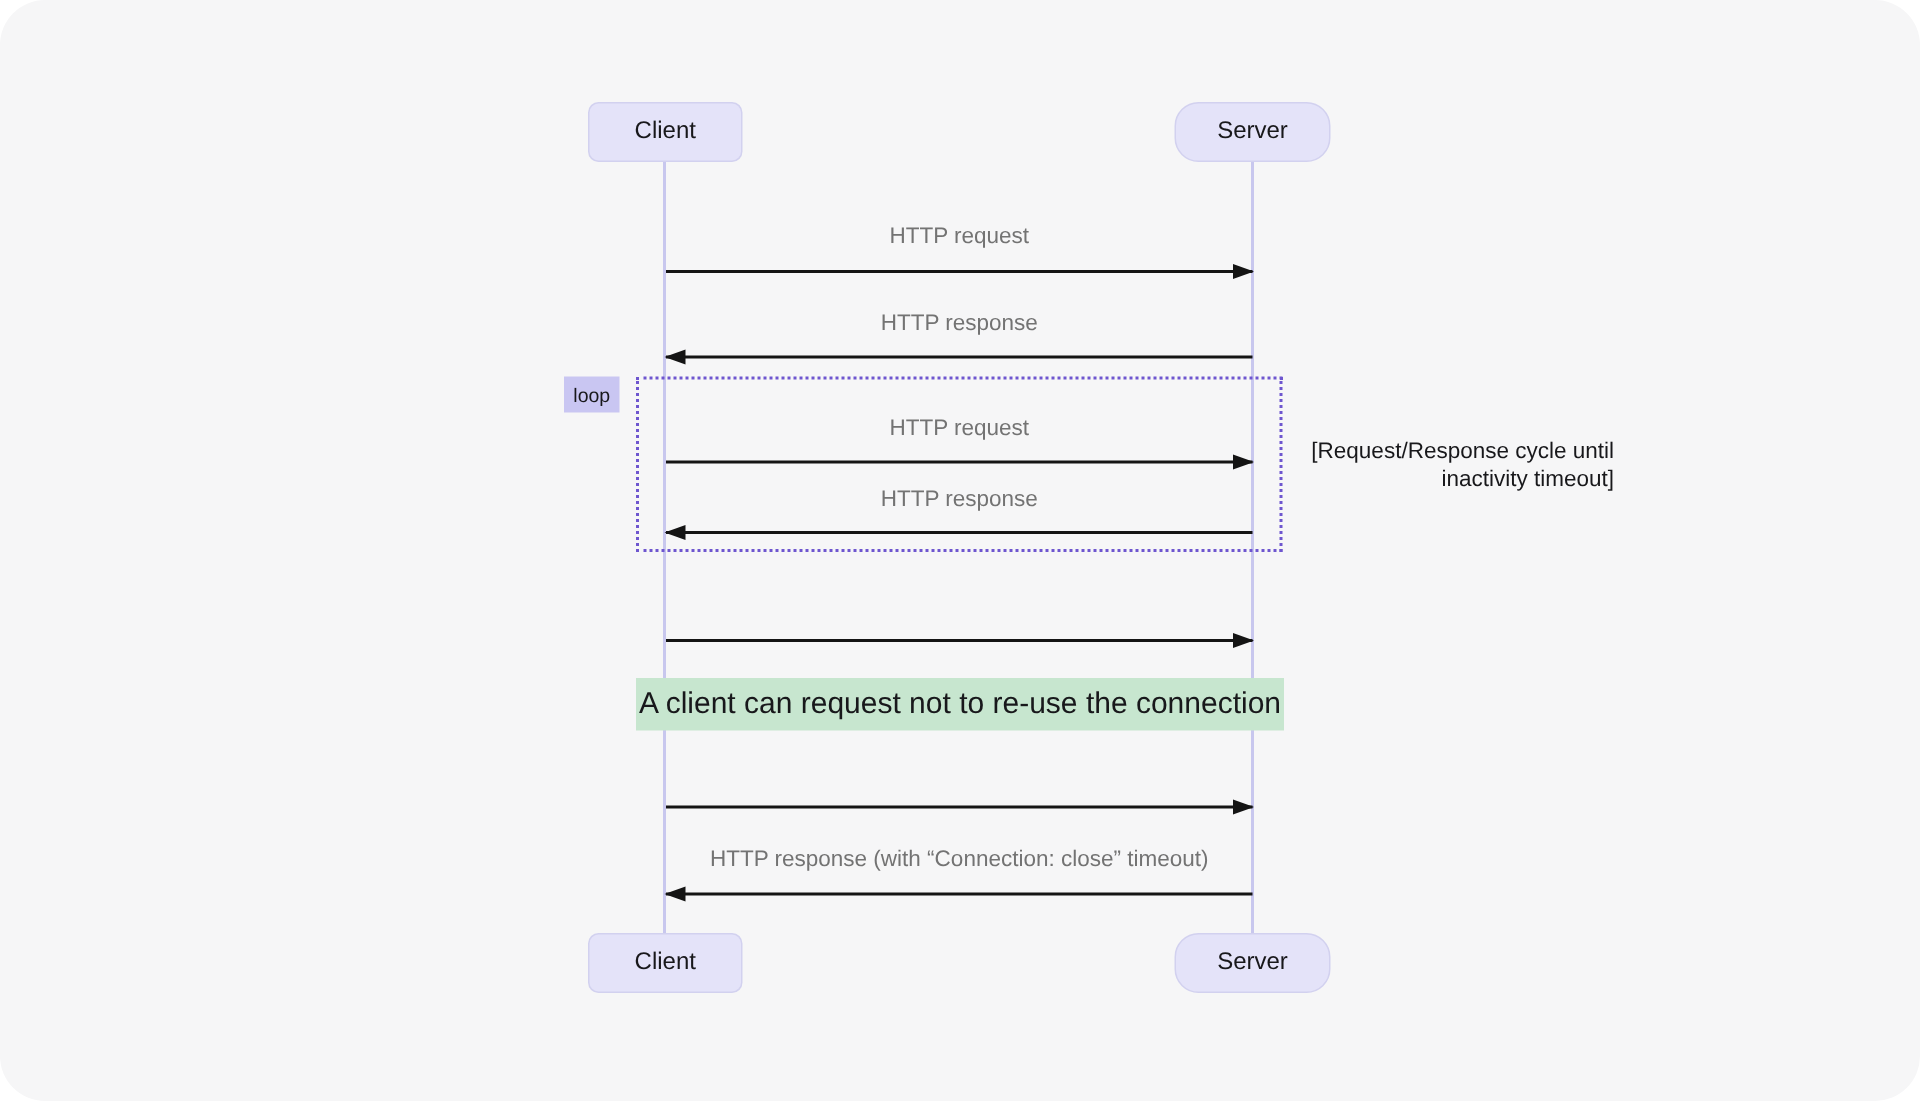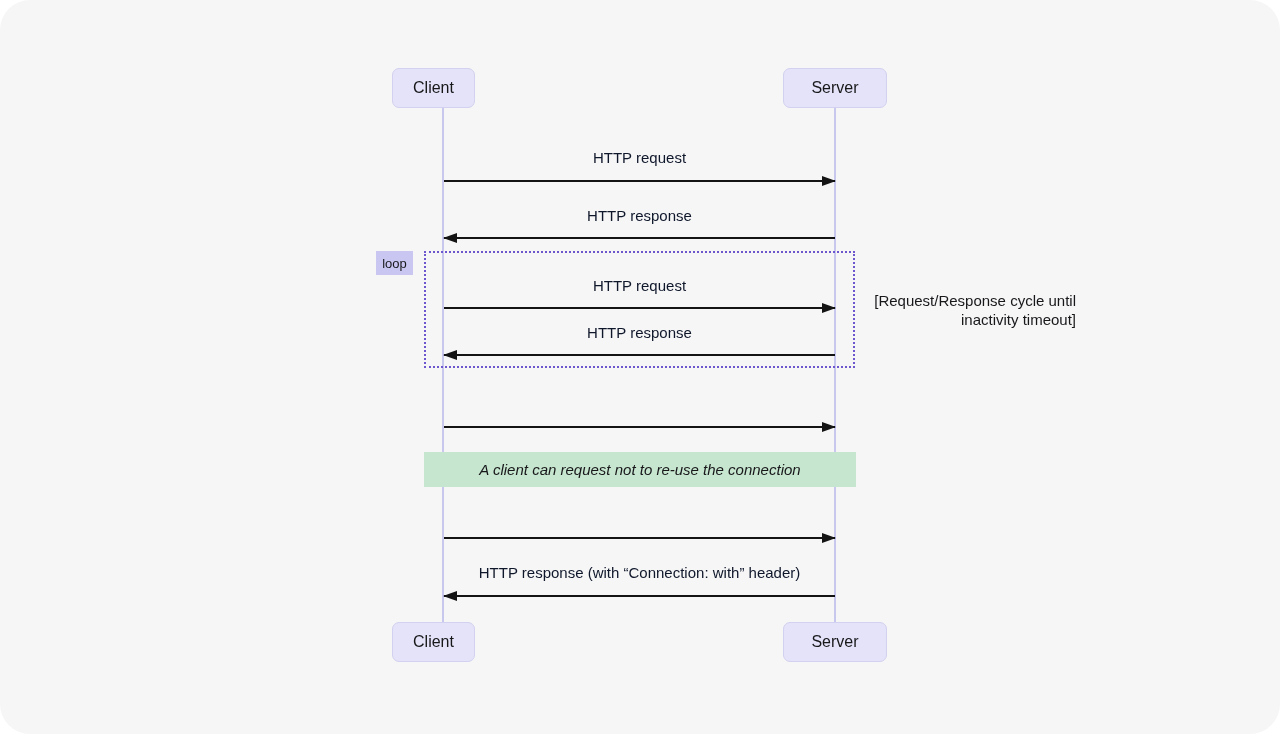--- a/index.html
+++ b/index.html
@@ -9,35 +9,35 @@
     background:#f6f6f7; border-radius:30px; overflow:hidden;
   }
   .stage { position:absolute; left:0; top:0; width:1280px; height:734px; }
 
   .actor {
     position:absolute; height:40px;
     background:#e4e3f9; border:1px solid #d2d1ef; border-radius:7px;
     display:flex; align-items:center; justify-content:center;
     font-size:16px; color:#18181b;
   }
-  .actor.client { width:83px; left:392px; }
-  .actor.server { width:104px; left:783px; }
+  .actor.client { width:103px; left:392px; }
+  .actor.server { width:104px; left:783px;border-radius:16px; }
   .actor.top { top:68px; }
   .actor.bottom { top:622px; }
 
   .lifeline {
     position:absolute; top:108px; width:2px; height:514px;
     background:#c8c7ee;
   }
   .lifeline.client { left:442px; }
   .lifeline.server { left:834px; }
 
   .msg-label {
     position:absolute; left:444px; width:391px; height:20px;
-    text-align:center; font-size:15px; color:#0f172a; line-height:20px;
+    text-align:center; font-size:15px; color:#737373; line-height:20px;
     white-space:nowrap;
   }
   .msg-line {
     position:absolute; left:444px; width:391px; height:2px;
     background:#141414;
   }
   .msg-line .head-right {
     position:absolute; right:-1px; top:50%; transform:translateY(-50%);
     width:0; height:0;
     border-left:14px solid #141414; border-top:5px solid transparent; border-bottom:5px solid transparent;
@@ -57,24 +57,23 @@
     background:#c9c6f2; color:#18181b; font-size:13px;
     display:flex; align-items:center; justify-content:center;
   }
   .loop-annotation {
     position:absolute; left:860px; top:291px; width:216px;
     text-align:right; font-size:15px; line-height:19px; color:#18181b;
   }
 
   .note {
     position:absolute; left:424px; top:452px; width:432px; height:35px;
-    background:#c7e6cf; color:#18181b; font-size:15px;
+    background:#c7e6cf; color:#18181b; font-size:20px;
     display:flex; align-items:center; justify-content:center;
     white-space:nowrap;
-    font-style:italic;
   }
 </style>
 </head>
 <body>
 
 <div class="canvas">
   <div class="stage">
 
     <div class="actor client top">
       <span>Client</span>
@@ -117,21 +116,21 @@
     </div>
 
     <div class="note">
       <span>A client can request not to re-use the connection</span>
     </div>
 
     <div class="msg-line" style="top:537px">
       <span class="head-right"></span>
     </div>
 
-    <div class="msg-label" style="top:563px">HTTP response (with “Connection: with” header)</div>
+    <div class="msg-label" style="top:563px">HTTP response (with “Connection: close” timeout)</div>
     <div class="msg-line" style="top:595px">
       <span class="head-left"></span>
     </div>
 
     <div class="actor client bottom">
       <span>Client</span>
     </div>
     <div class="actor server bottom">
       <span>Server</span>
     </div>

